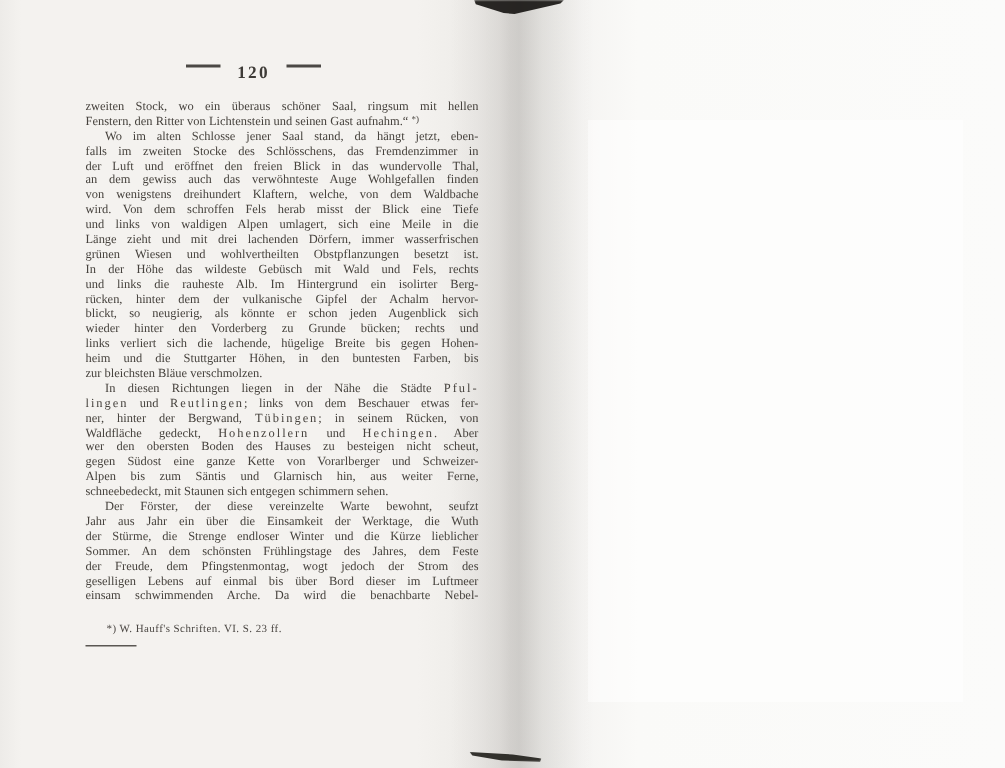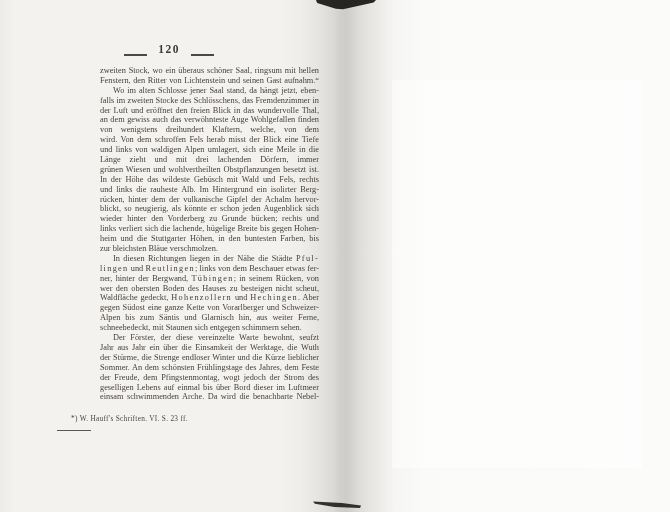--- a/index.html
+++ b/index.html
@@ -29,30 +29,30 @@
     background:#181614; opacity:0.92; filter:blur(0.7px);
     clip-path:polygon(0 0, 100% 0, 96% 20%, 45% 78%, 33% 72%, 2% 24%);
   }
   .binding-shadow-bottom {
     position:absolute; left:313px; top:496px; width:48px; height:12px;
     background:#15130f; opacity:0.85; filter:blur(0.6px);
     clip-path:polygon(0% 45%, 60% 58%, 100% 80%, 98% 100%, 45% 92%, 4% 64%);
   }
   .page-header {
     position:absolute; left:57px; top:42px; width:224px; height:14px;
-    display:flex; align-items:flex-end; justify-content:center; gap:11px;
+    display:flex; align-items:flex-start; justify-content:center; gap:11px;
   }
   .header-rule { width:23px; height:2px; background:#4b4845; margin-top:1px; }
   .page-number {
     font-size:11.5px; font-weight:bold; color:#3e3b37; letter-spacing:1.5px; line-height:14px;
   }
   .text-block { position:absolute; left:57px; top:66px; width:262px; }
   .text-line {
     font-size:8.3px; line-height:9.9px; height:9.9px; overflow:hidden;
-    color:#46423d; text-align:justify; text-align-last:justify;margin-left:43px;
+    color:#46423d; text-align:justify; text-align-last:justify;
   }
   .text-line.end { text-align-last:left; }
   .text-line.indent { text-indent:13px; }
   .sperr { letter-spacing:1.3px; }
   .sup { font-size:6px; vertical-align:2px; }
   .footnote-rule { position:absolute; left:57px; top:430px; width:34px; height:1px; background:#5a5753; }
   .footnote { position:absolute; left:71px; top:414px; font-size:7.3px; color:#4b4743; letter-spacing:0.3px; }
 </style>
 </head>
 <body>
@@ -87,22 +87,22 @@
       <div class="text-line"><span>und links die rauheste Alb.  Im Hintergrund ein isolirter Berg-</span></div>
       <div class="text-line"><span>rücken, hinter dem der vulkanische Gipfel der Achalm hervor-</span></div>
       <div class="text-line"><span>blickt, so neugierig, als könnte er schon jeden Augenblick sich</span></div>
       <div class="text-line"><span>wieder hinter den Vorderberg zu Grunde bücken;  rechts und</span></div>
       <div class="text-line"><span>links verliert sich die lachende, hügelige Breite bis gegen Hohen-</span></div>
       <div class="text-line"><span>heim und die Stuttgarter Höhen, in den buntesten Farben, bis</span></div>
       <div class="text-line end"><span>zur bleichsten Bläue verschmolzen.</span></div>
       <div class="text-line indent"><span>In diesen Richtungen liegen in der Nähe die Städte </span><span class="sperr">Pful-</span></div>
       <div class="text-line"><span class="sperr">lingen</span><span> und </span><span class="sperr">Reutlingen</span><span>; links von dem Beschauer etwas fer-</span></div>
       <div class="text-line"><span>ner, hinter der Bergwand, </span><span class="sperr">Tübingen</span><span>; in seinem Rücken, von</span></div>
+      <div class="text-line"><span>Waldfläche gedeckt, </span><span class="sperr">Hohenzollern</span><span> und </span><span class="sperr">Hechingen</span><span>.  Aber</span></div>
       <div class="text-line"><span>wer den obersten Boden des Hauses zu besteigen nicht scheut,</span></div>
-      <div class="text-line"><span>Waldfläche gedeckt, </span><span class="sperr">Hohenzollern</span><span> und </span><span class="sperr">Hechingen</span><span>.  Aber</span></div>
       <div class="text-line"><span>gegen Südost eine ganze Kette von Vorarlberger und Schweizer-</span></div>
       <div class="text-line"><span>Alpen bis zum Säntis und Glarnisch hin,  aus weiter Ferne,</span></div>
       <div class="text-line end"><span>schneebedeckt, mit Staunen sich entgegen schimmern sehen.</span></div>
       <div class="text-line indent"><span>Der Förster, der diese vereinzelte Warte bewohnt, seufzt</span></div>
       <div class="text-line"><span>Jahr aus Jahr ein über die Einsamkeit der Werktage, die Wuth</span></div>
       <div class="text-line"><span>der Stürme, die Strenge endloser Winter und die Kürze lieblicher</span></div>
       <div class="text-line"><span>Sommer.  An dem schönsten Frühlingstage des Jahres, dem Feste</span></div>
       <div class="text-line"><span>der Freude, dem Pfingstenmontag, wogt jedoch der Strom des</span></div>
       <div class="text-line"><span>geselligen Lebens auf einmal bis über Bord dieser im Luftmeer</span></div>
       <div class="text-line"><span>einsam schwimmenden Arche.  Da wird die benachbarte Nebel-</span></div>

